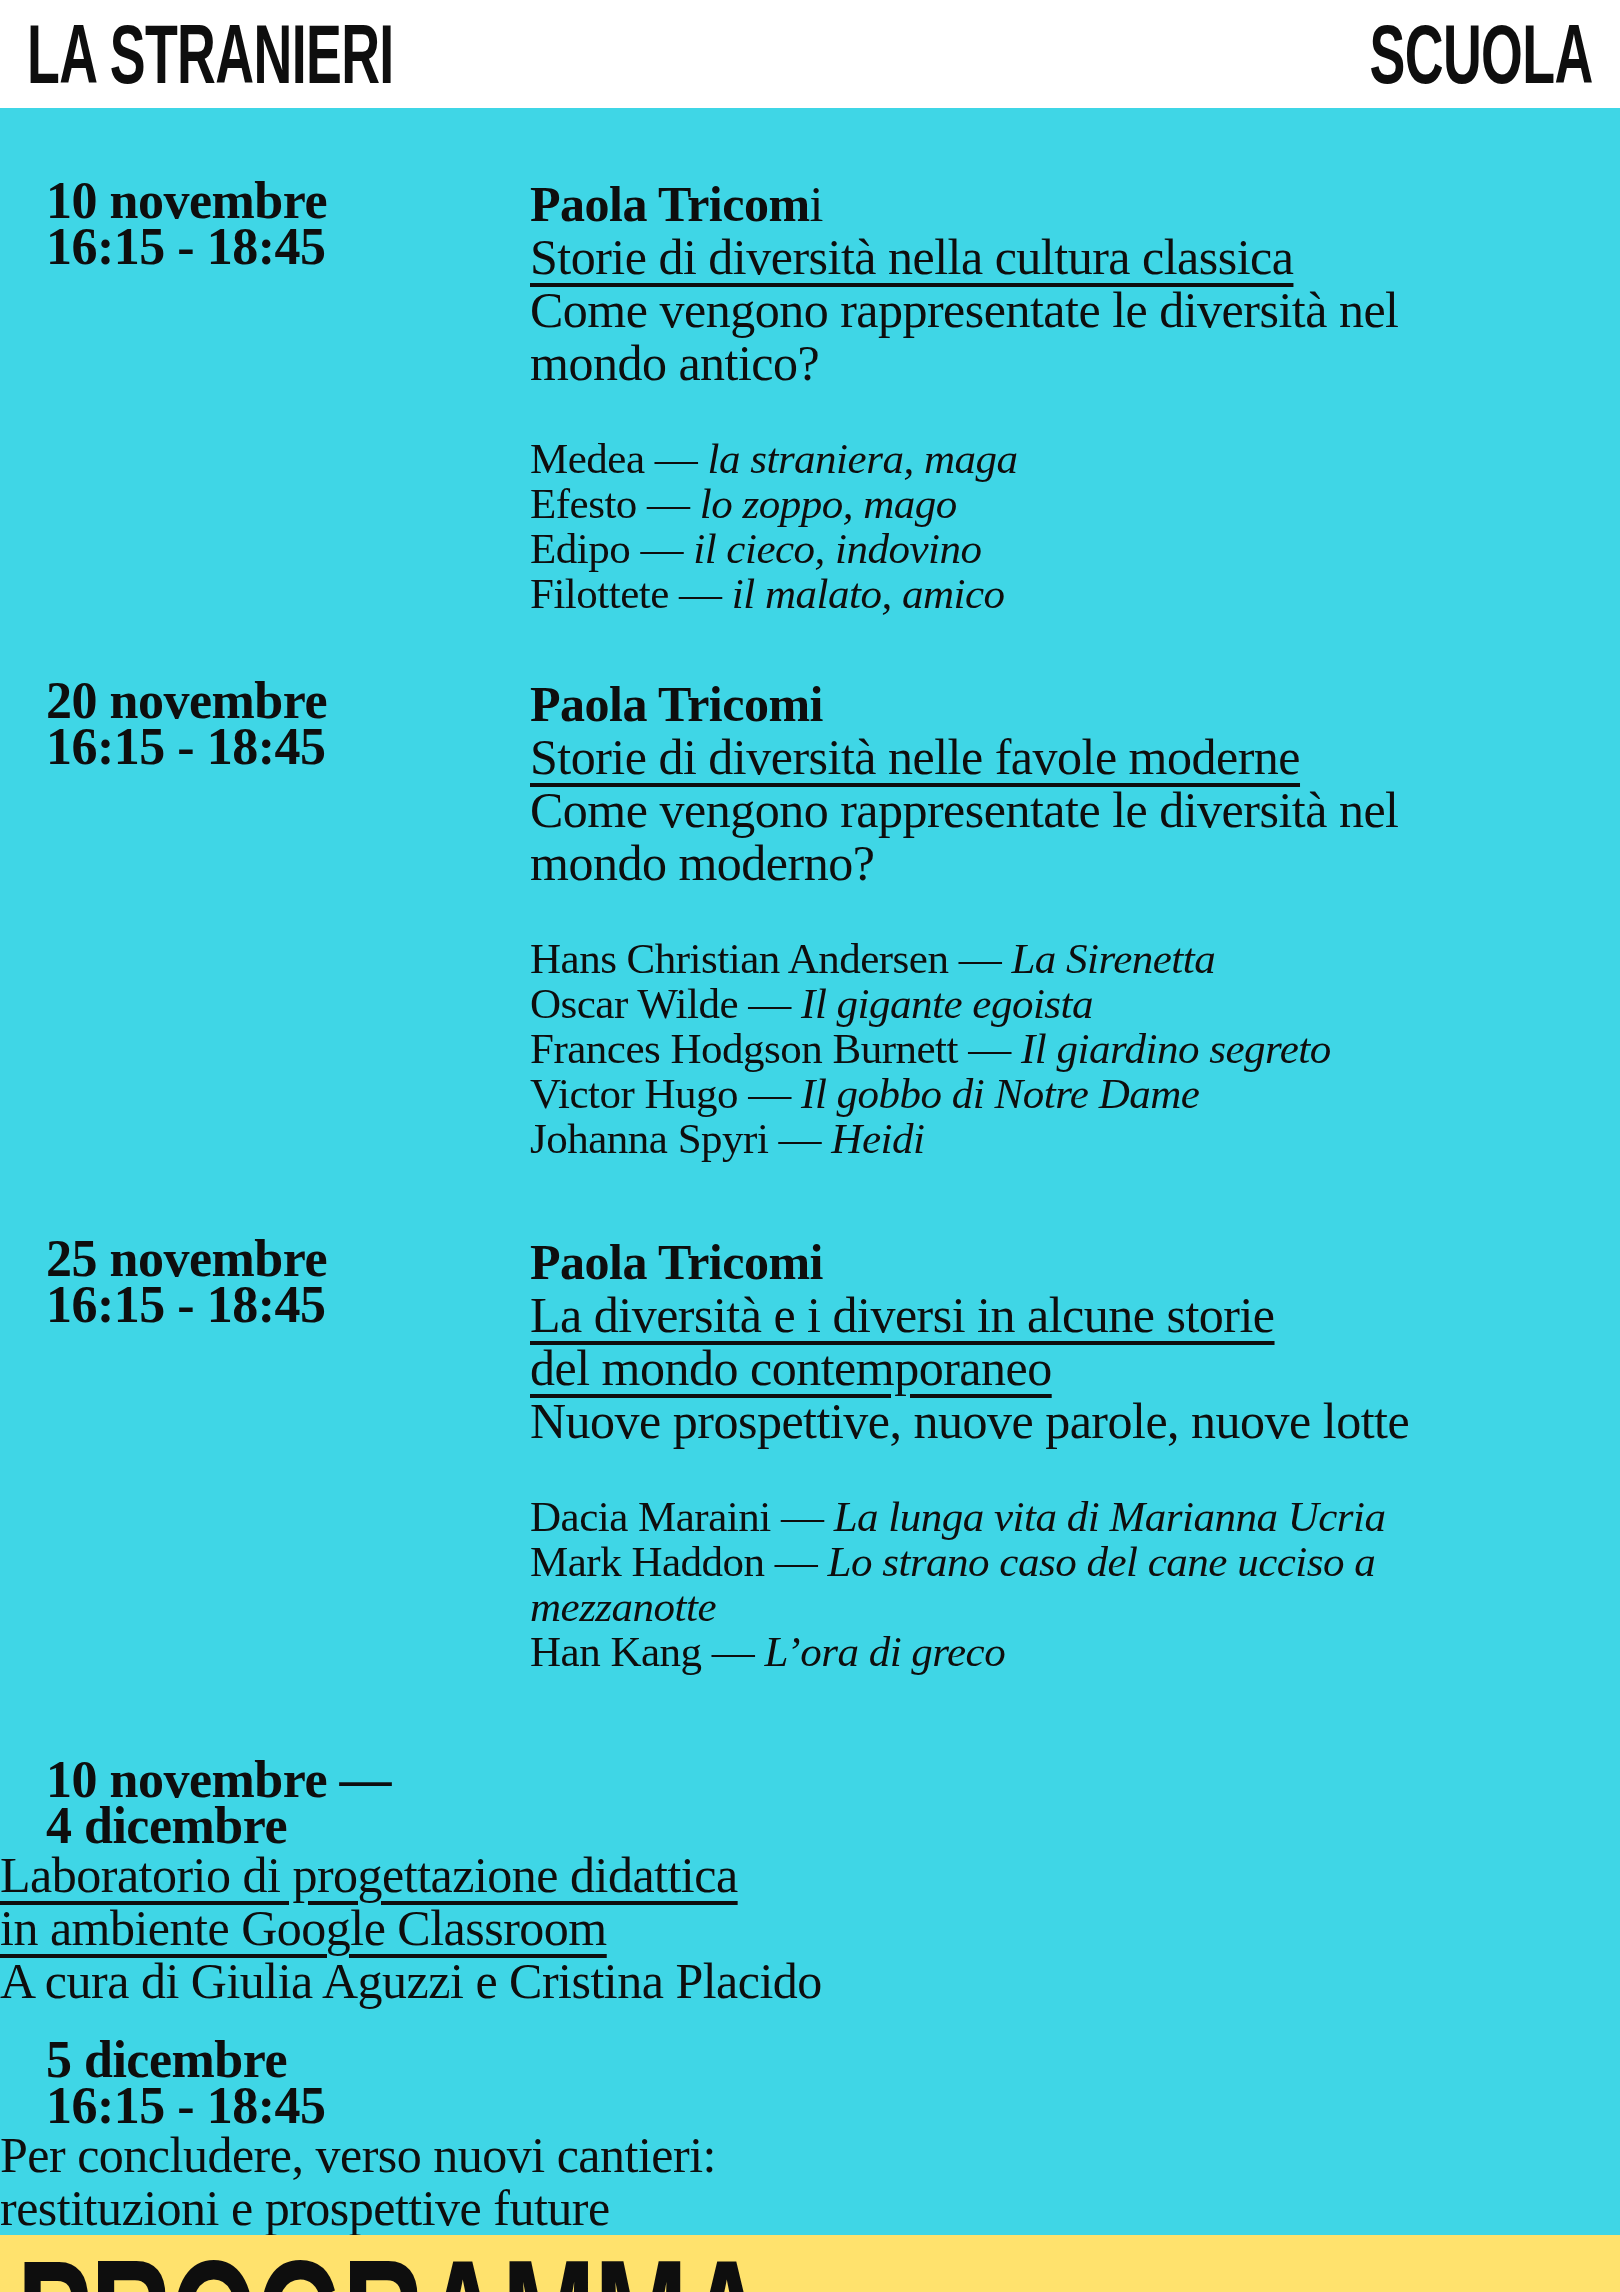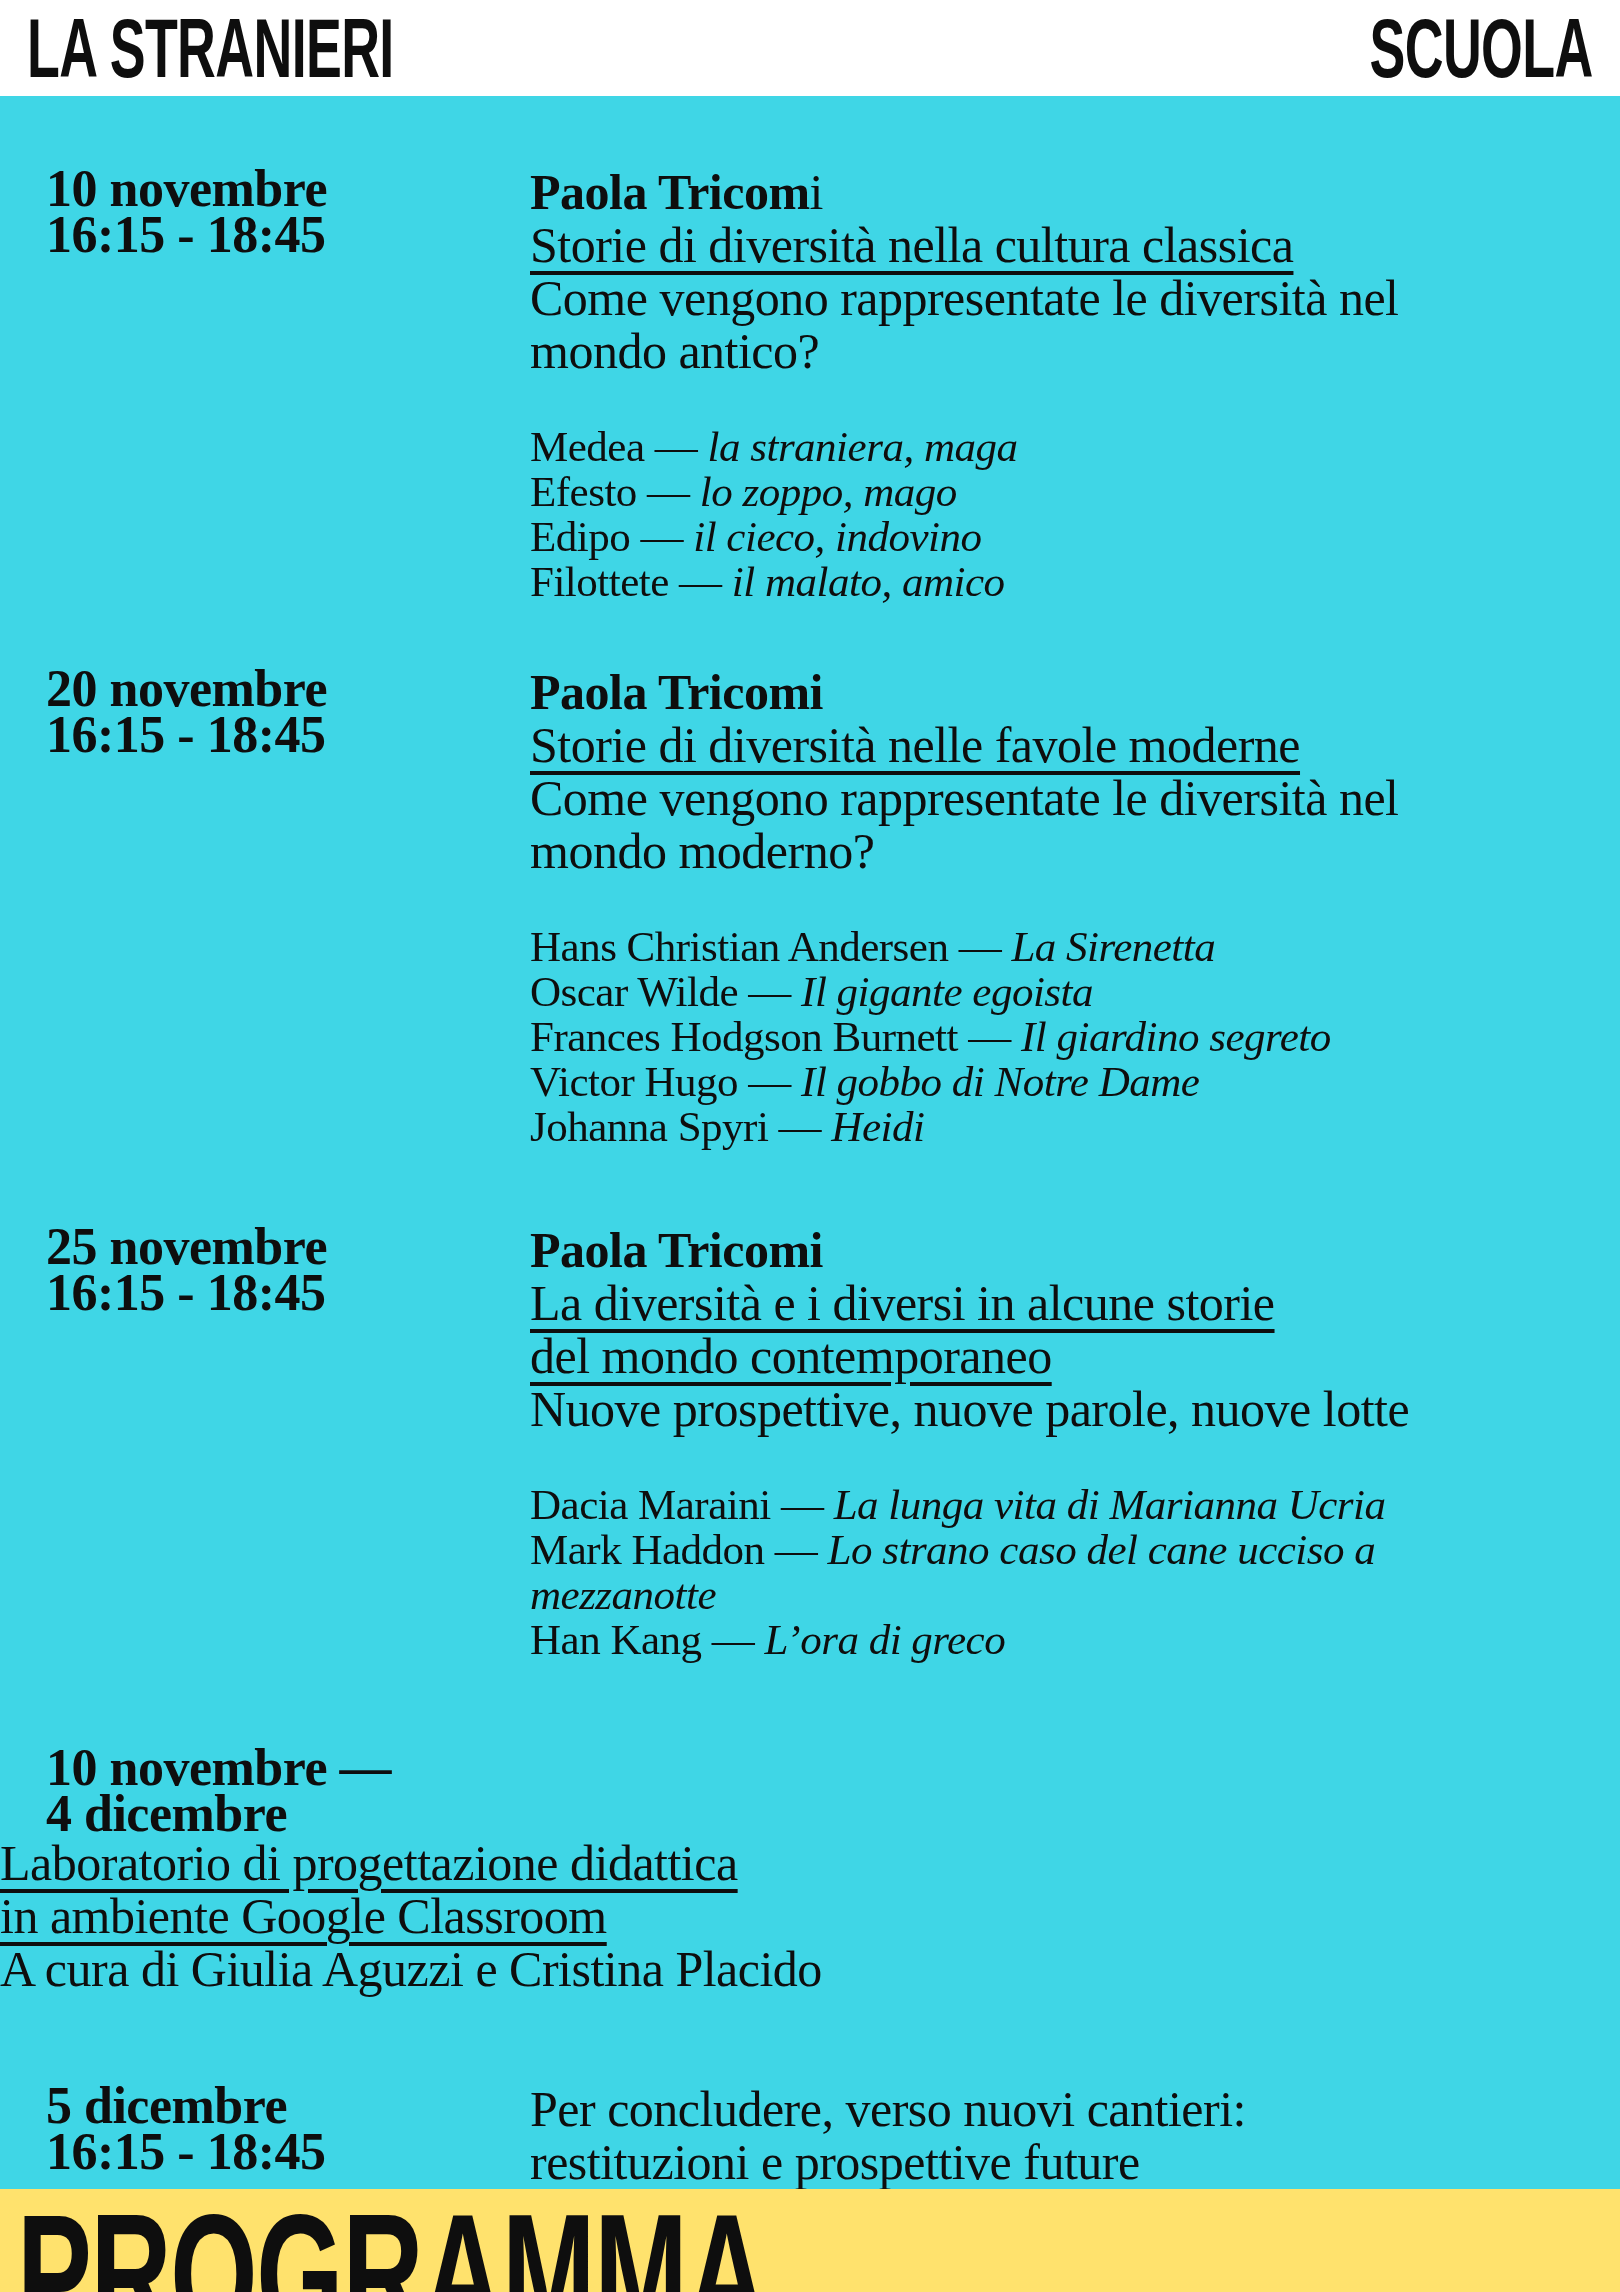--- a/index.html
+++ b/index.html
@@ -10,21 +10,21 @@
     color: #0e0e0e;
     font-family: "Liberation Serif", serif;
     display: flex;
     flex-direction: column;
     overflow: hidden;
   }
 
   
   .header {
     flex: none;
-    height: 96px;
+    height: 108px;
     background: #ffffff;
     display: flex;
     align-items: center;
     justify-content: space-between;
     padding: 0 27px;
     box-sizing: border-box;
   }
   .brand {
     font-family: "Liberation Sans", sans-serif;
     font-weight: 700;
@@ -39,21 +39,21 @@
   
   .main {
     flex: 1 1 auto;
     padding-top: 70px;
     box-sizing: border-box;
   }
   .session { display: flex; align-items: flex-start; }
   .session + .session { margin-top: 62px; }
   .session.s3 { margin-top: 75px; }
   .session.s4 { margin-top: 83px; flex-direction: column; }
-  .session.s5 { margin-top: 87px; }
+  .session.s5 { margin-top: 29px; flex-direction: column; }
 
   .dates {
     flex: none;
     width: 530px;
     box-sizing: border-box;
     padding-left: 46px;
     font-weight: bold;
     font-size: 52px;
     line-height: 46px;
     letter-spacing: -0.5px;

